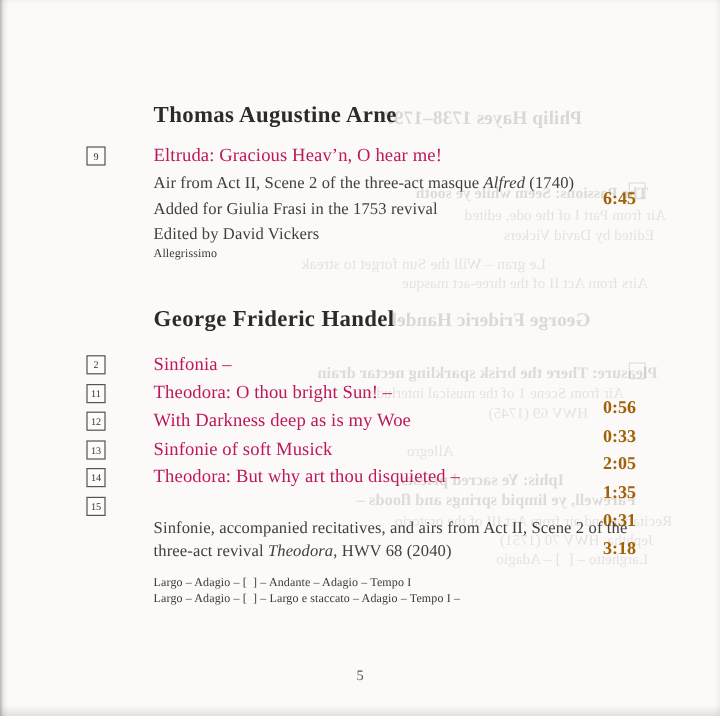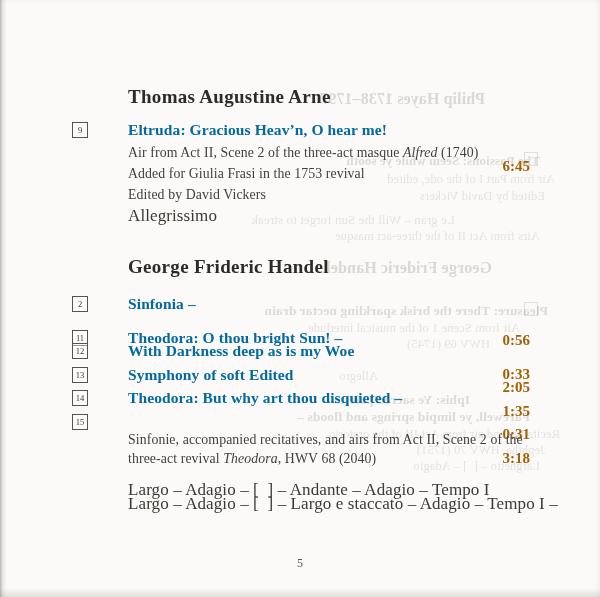--- a/index.html
+++ b/index.html
@@ -29,35 +29,35 @@
   .track-row{position:absolute;left:72px;right:70px;height:20px;}
   .tracknum{
     position:absolute;left:0;top:1px;
     width:14px;height:14px;
     border:1px solid #57534c;
     font-size:8.5px;line-height:14px;text-align:center;
     color:#3a3731;background:rgba(255,255,255,0.4);
   }
   .track-title{
     position:absolute;left:56px;top:0;
-    font-size:15.5px;font-weight:700;letter-spacing:0.1px;
-    color:#0369a1;white-space:pre;
+    font-size:15.5px;font-weight:400;letter-spacing:0.1px;
+    color:#be185d;white-space:pre;
   }
   .track-time{
     position:absolute;right:0;top:1px;
     font-size:15px;font-weight:700;color:#a16207;margin-top:36px;
   }
   .detail{
     position:absolute;left:128px;
     font-size:13.8px;color:#404040;letter-spacing:0.1px;white-space:pre;
   }
   .detail .ital{font-style:italic;}
   .tempoline{
     position:absolute;left:128px;
-    font-size:17px;color:#3d3933;letter-spacing:0.1px;white-space:pre;
+    font-size:10px;color:#3d3933;letter-spacing:0.1px;white-space:pre;
   }
   .page-num{
     position:absolute;top:556px;left:0;right:0;
     text-align:center;font-size:12px;color:#57544e;
   }
 
   
   .bleed{position:absolute;inset:0;transform:scaleX(-1);pointer-events:none;}
   .bleed span{
     position:absolute;white-space:pre;
@@ -111,33 +111,33 @@
   <div class="detail" style="top:187px">Edited by David Vickers</div>
   <div class="tempoline" style="top:206px">Allegrissimo</div>
 
   <div class="heading" style="top:256px">George Frideric Handel</div>
 
   <div class="track-row" style="top:295px">
     <span class="tracknum">2</span>
     <span class="track-title">Sinfonia –</span>
     <span class="track-time">0:56</span>
   </div>
-  <div class="track-row" style="top:329px">
+  <div class="track-row" style="top:319px">
     <span class="tracknum">11</span>
     <span class="track-title">Theodora: O thou bright Sun! –</span>
     <span class="track-time">0:33</span>
   </div>
   <div class="track-row" style="top:342px">
     <span class="tracknum">12</span>
     <span class="track-title">With Darkness deep as is my Woe</span>
     <span class="track-time">2:05</span>
   </div>
   <div class="track-row" style="top:366px">
     <span class="tracknum">13</span>
-    <span class="track-title">Symphony of soft Edited</span>
+    <span class="track-title">Sinfonie of soft Musick</span>
     <span class="track-time">1:35</span>
   </div>
   <div class="track-row" style="top:389px">
     <span class="tracknum">14</span>
     <span class="track-title">Theodora: But why art thou disquieted –</span>
     <span class="track-time">0:31</span>
   </div>
   <div class="track-row" style="top:413px">
     <span class="tracknum">15</span>
     <span class="track-time">3:18</span>

